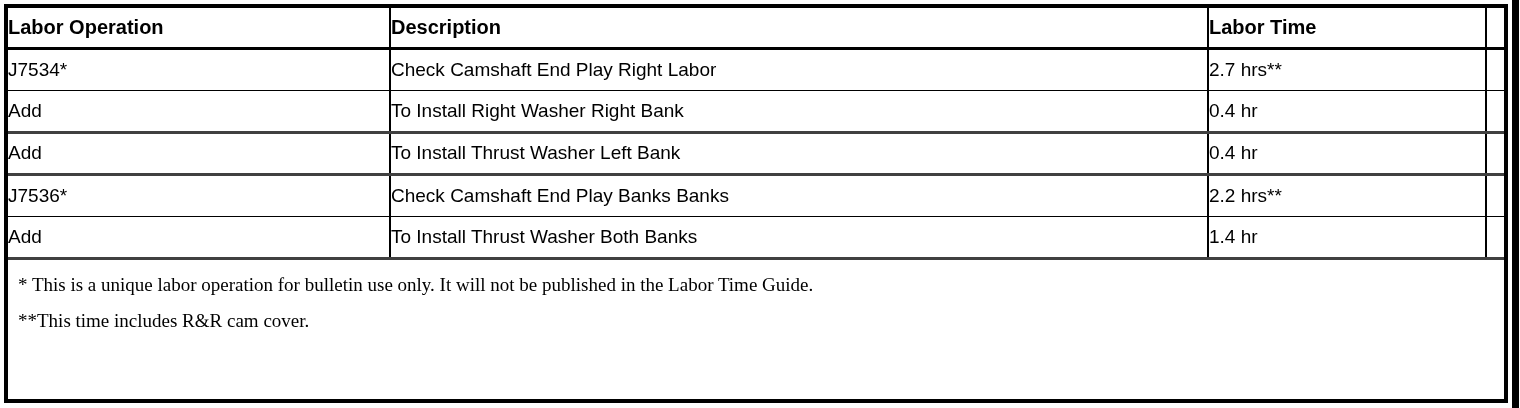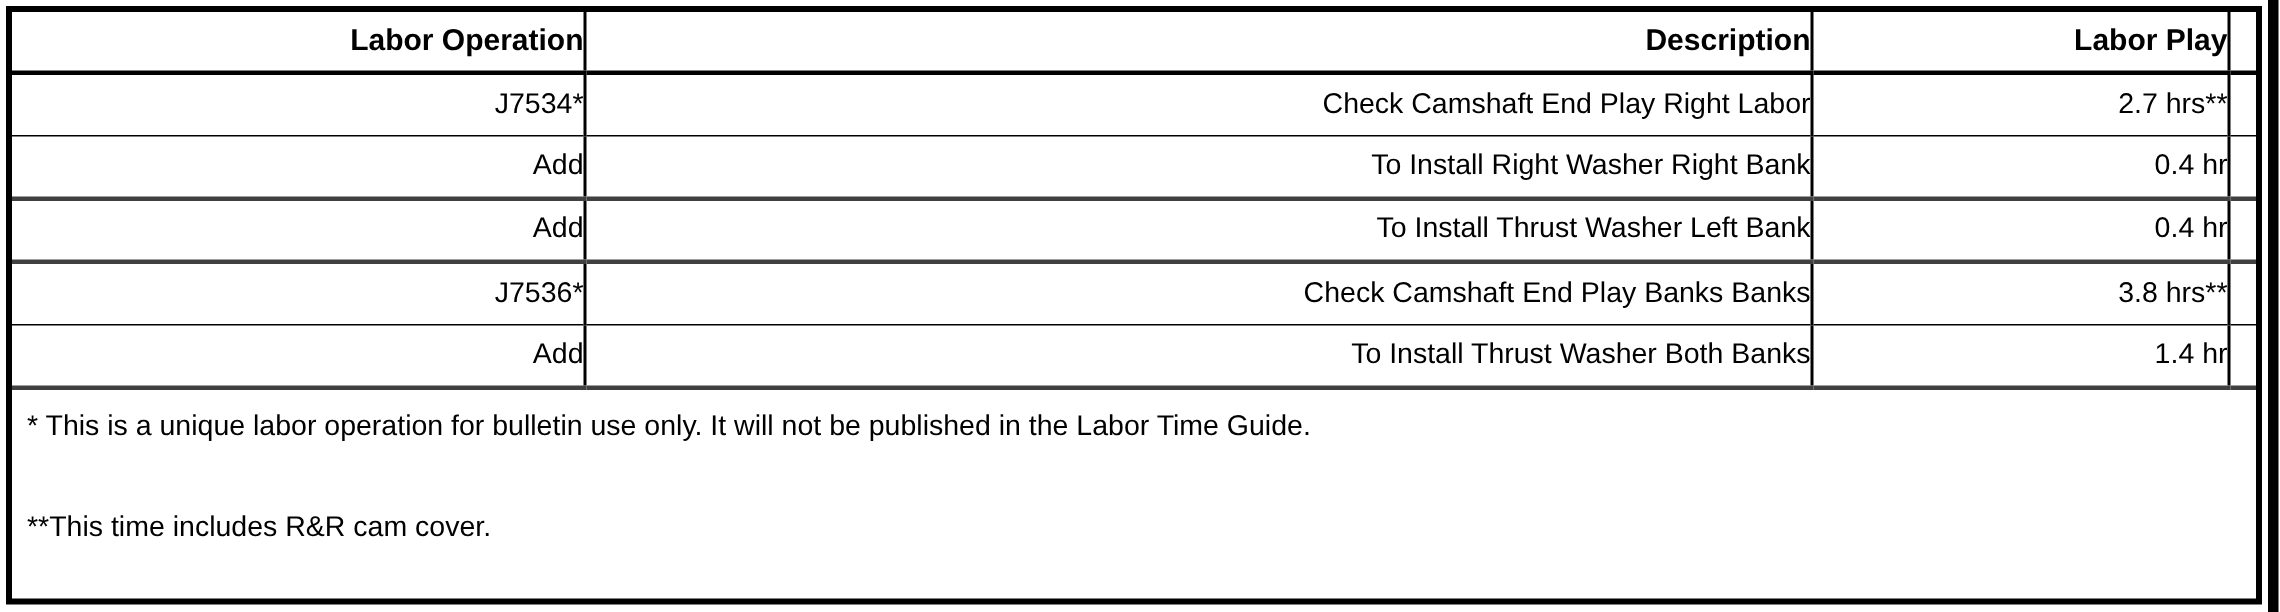--- a/index.html
+++ b/index.html
@@ -30,21 +30,21 @@
     width: 100%;
     height: 100%;
     border-collapse: collapse;
     table-layout: fixed;
   }
   .labor-table th,
   .labor-table td {
     padding: 0;
     margin: 0;
     overflow: hidden;
-    text-align: right;
+    text-align: left;
     vertical-align: middle;
     font-size: 19px;
     white-space: nowrap;
   }
   
   .labor-table tr.grid-row th + th,
   .labor-table tr.grid-row td + td {
     border-left: 2px solid #000000;
   }
   
@@ -67,26 +67,27 @@
   }
   .labor-table tr.add-row td {
     border-bottom: 3px solid #404040;
   }
   
   .labor-table tr.footnote-row td {
     text-align: left;
     vertical-align: top;
     padding: 13px 10px 0 10px;
     white-space: normal;
+    font-family: Liberation Serif, serif;
   }
   .footnote-line {
     line-height: 23px;
   }
   .footnote-line + .footnote-line {
-    margin-top: 44px;
+    margin-top: 13px;
   }
   
   .right-edge-bar {
     position: absolute;
     left: 1512px;
     top: 0;
     width: 7px;
     height: 408px;
     background: #000000;
   }
@@ -101,21 +102,21 @@
       <colgroup>
         <col style="width:382px">
         <col style="width:818px">
         <col style="width:278px">
         <col>
       </colgroup>
       <tbody>
         <tr class="header-row grid-row">
           <th>Labor Operation</th>
           <th>Description</th>
-          <th>Labor Play</th>
+          <th>Labor Time</th>
           <th></th>
         </tr>
 
         <tr class="op-row grid-row">
           <td>J7534*</td>
           <td>Check Camshaft End Play Right Labor</td>
           <td>2.7 hrs**</td>
           <td></td>
         </tr>
         <tr class="add-row grid-row">
@@ -128,21 +129,21 @@
         <tr class="add-row grid-row">
           <td>Add</td>
           <td>To Install Thrust Washer Left Bank</td>
           <td>0.4 hr</td>
           <td></td>
         </tr>
 
         <tr class="op-row grid-row">
           <td>J7536*</td>
           <td>Check Camshaft End Play Banks Banks</td>
-          <td>3.8 hrs**</td>
+          <td>2.2 hrs**</td>
           <td></td>
         </tr>
         <tr class="add-row grid-row">
           <td>Add</td>
           <td>To Install Thrust Washer Both Banks</td>
           <td>1.4 hr</td>
           <td></td>
         </tr>
 
         <tr class="footnote-row">

